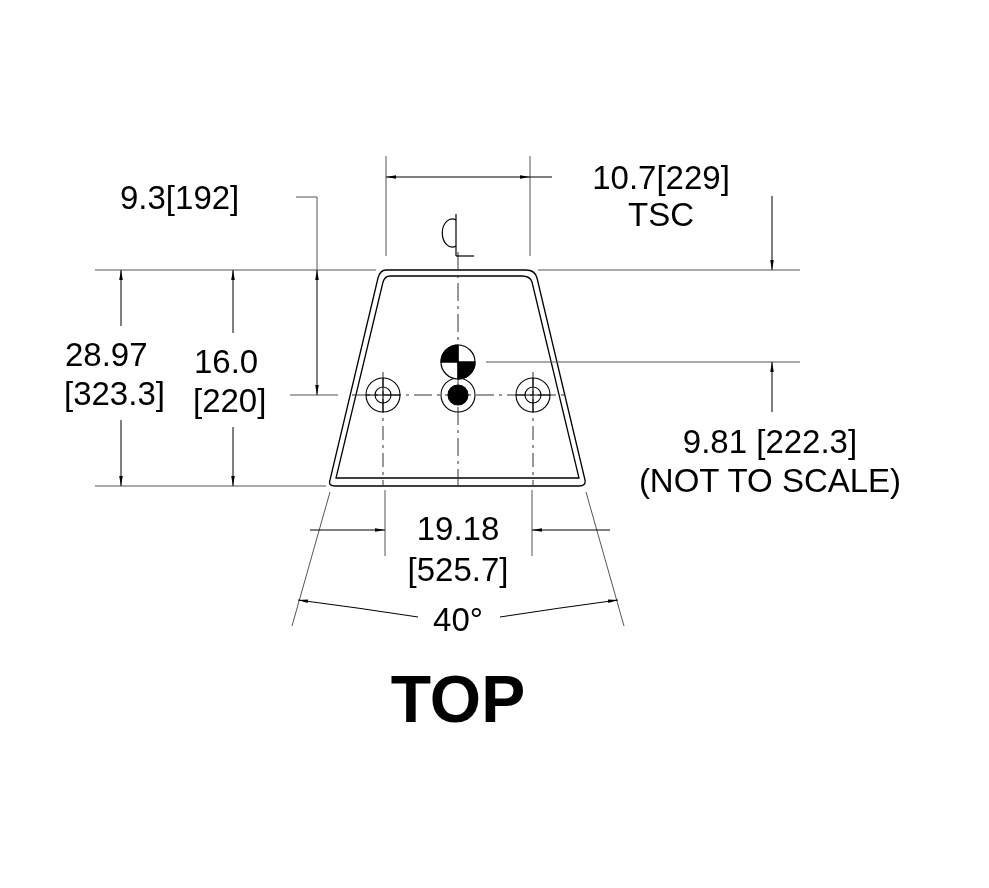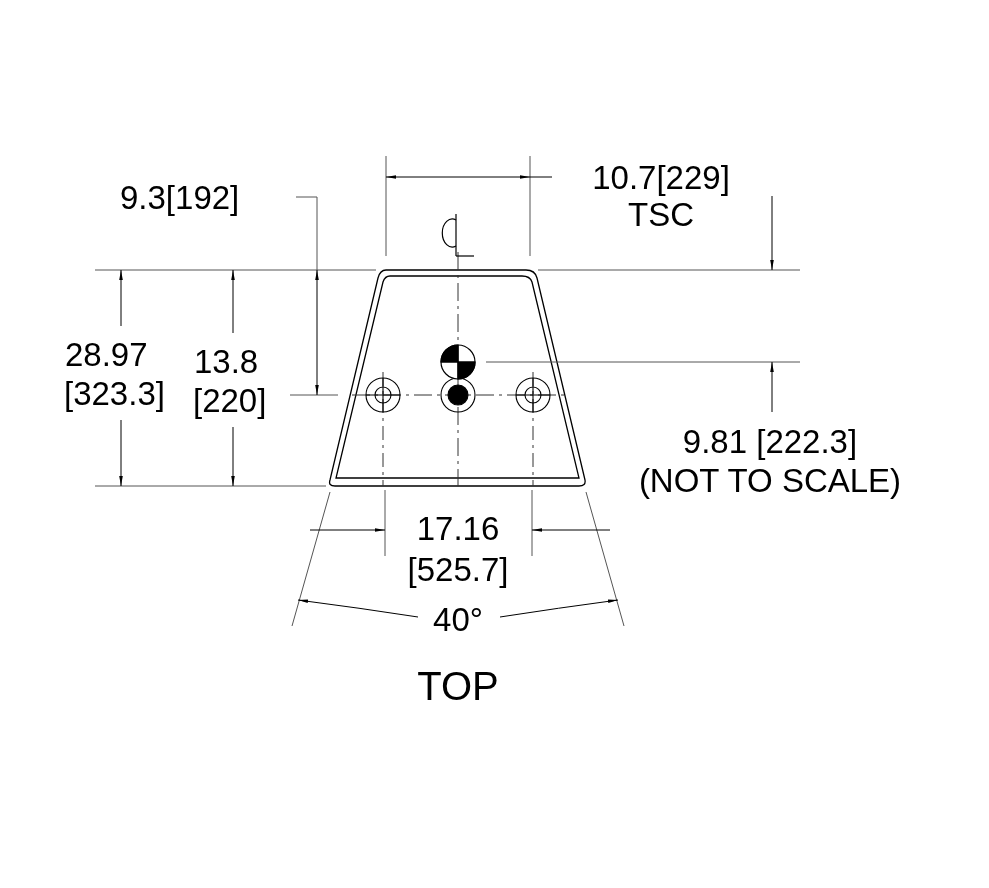--- a/index.html
+++ b/index.html
@@ -1,21 +1,21 @@
 <!DOCTYPE html>
 <html><head>
   <meta charset="utf-8">
   <style>
     html, body { margin: 0; padding: 0; background: #ffffff; }
     body { width: 989px; height: 888px; position: relative; overflow: hidden; }
     #drawing { position: absolute; left: 0; top: 0; width: 989px; height: 888px; }
     .lbl { position: absolute; font-family: "Liberation Sans", sans-serif; color: #000; line-height: 1.05; white-space: nowrap; }
     .dim { font-size: 33px; }
     .center { text-align: center; }
-    .title { font-size: 40px; }
+    .title { font-size: 66px; font-weight: bold; }
     svg line, svg path, svg polyline { vector-effect: non-scaling-stroke; }
   </style>
 </head>
 <body>
 
 <svg id="drawing" viewBox="0 0 989 888" xmlns="http://www.w3.org/2000/svg">
   <defs>
     <marker id="arr" viewBox="0 0 10 10" refX="10" refY="5" markerWidth="10" markerHeight="10" orient="auto-start-reverse" markerUnits="userSpaceOnUse">
       <path d="M0,3.2 L10,5 L0,6.8 Z" fill="#000"></path>
     </marker>
@@ -113,24 +113,24 @@
 </svg>
 
 <div class="lbl dim" style="left:120px; top:181px;">9.3[192]</div>
 
 <div class="lbl dim center" style="left:576px; top:161px; width:170px;">10.7[229]</div>
 <div class="lbl dim center" style="left:576px; top:198px; width:170px;">TSC</div>
 
 <div class="lbl dim" style="left:65px; top:338px;">28.97</div>
 <div class="lbl dim" style="left:64px; top:377px;">[323.3]</div>
 
-<div class="lbl dim" style="left:194px; top:345px;">13.8</div>
+<div class="lbl dim" style="left:194px; top:345px;">16.0</div>
 <div class="lbl dim" style="left:193px; top:384px;">[220]</div>
 
 <div class="lbl dim center" style="left:610px; top:425px; width:320px;">9.81 [222.3]</div>
 <div class="lbl dim center" style="left:610px; top:464px; width:320px;">(NOT TO SCALE)</div>
 
-<div class="lbl dim center" style="left:378px; top:512px; width:160px;">17.16</div>
+<div class="lbl dim center" style="left:378px; top:512px; width:160px;">19.18</div>
 <div class="lbl dim center" style="left:378px; top:553px; width:160px;">[525.7]</div>
 
 <div class="lbl dim center" style="left:408px; top:603px; width:100px;">40°</div>
 
 <div class="lbl title center" style="left:358px; top:665px; width:200px;">TOP</div>
 
 </body></html>

